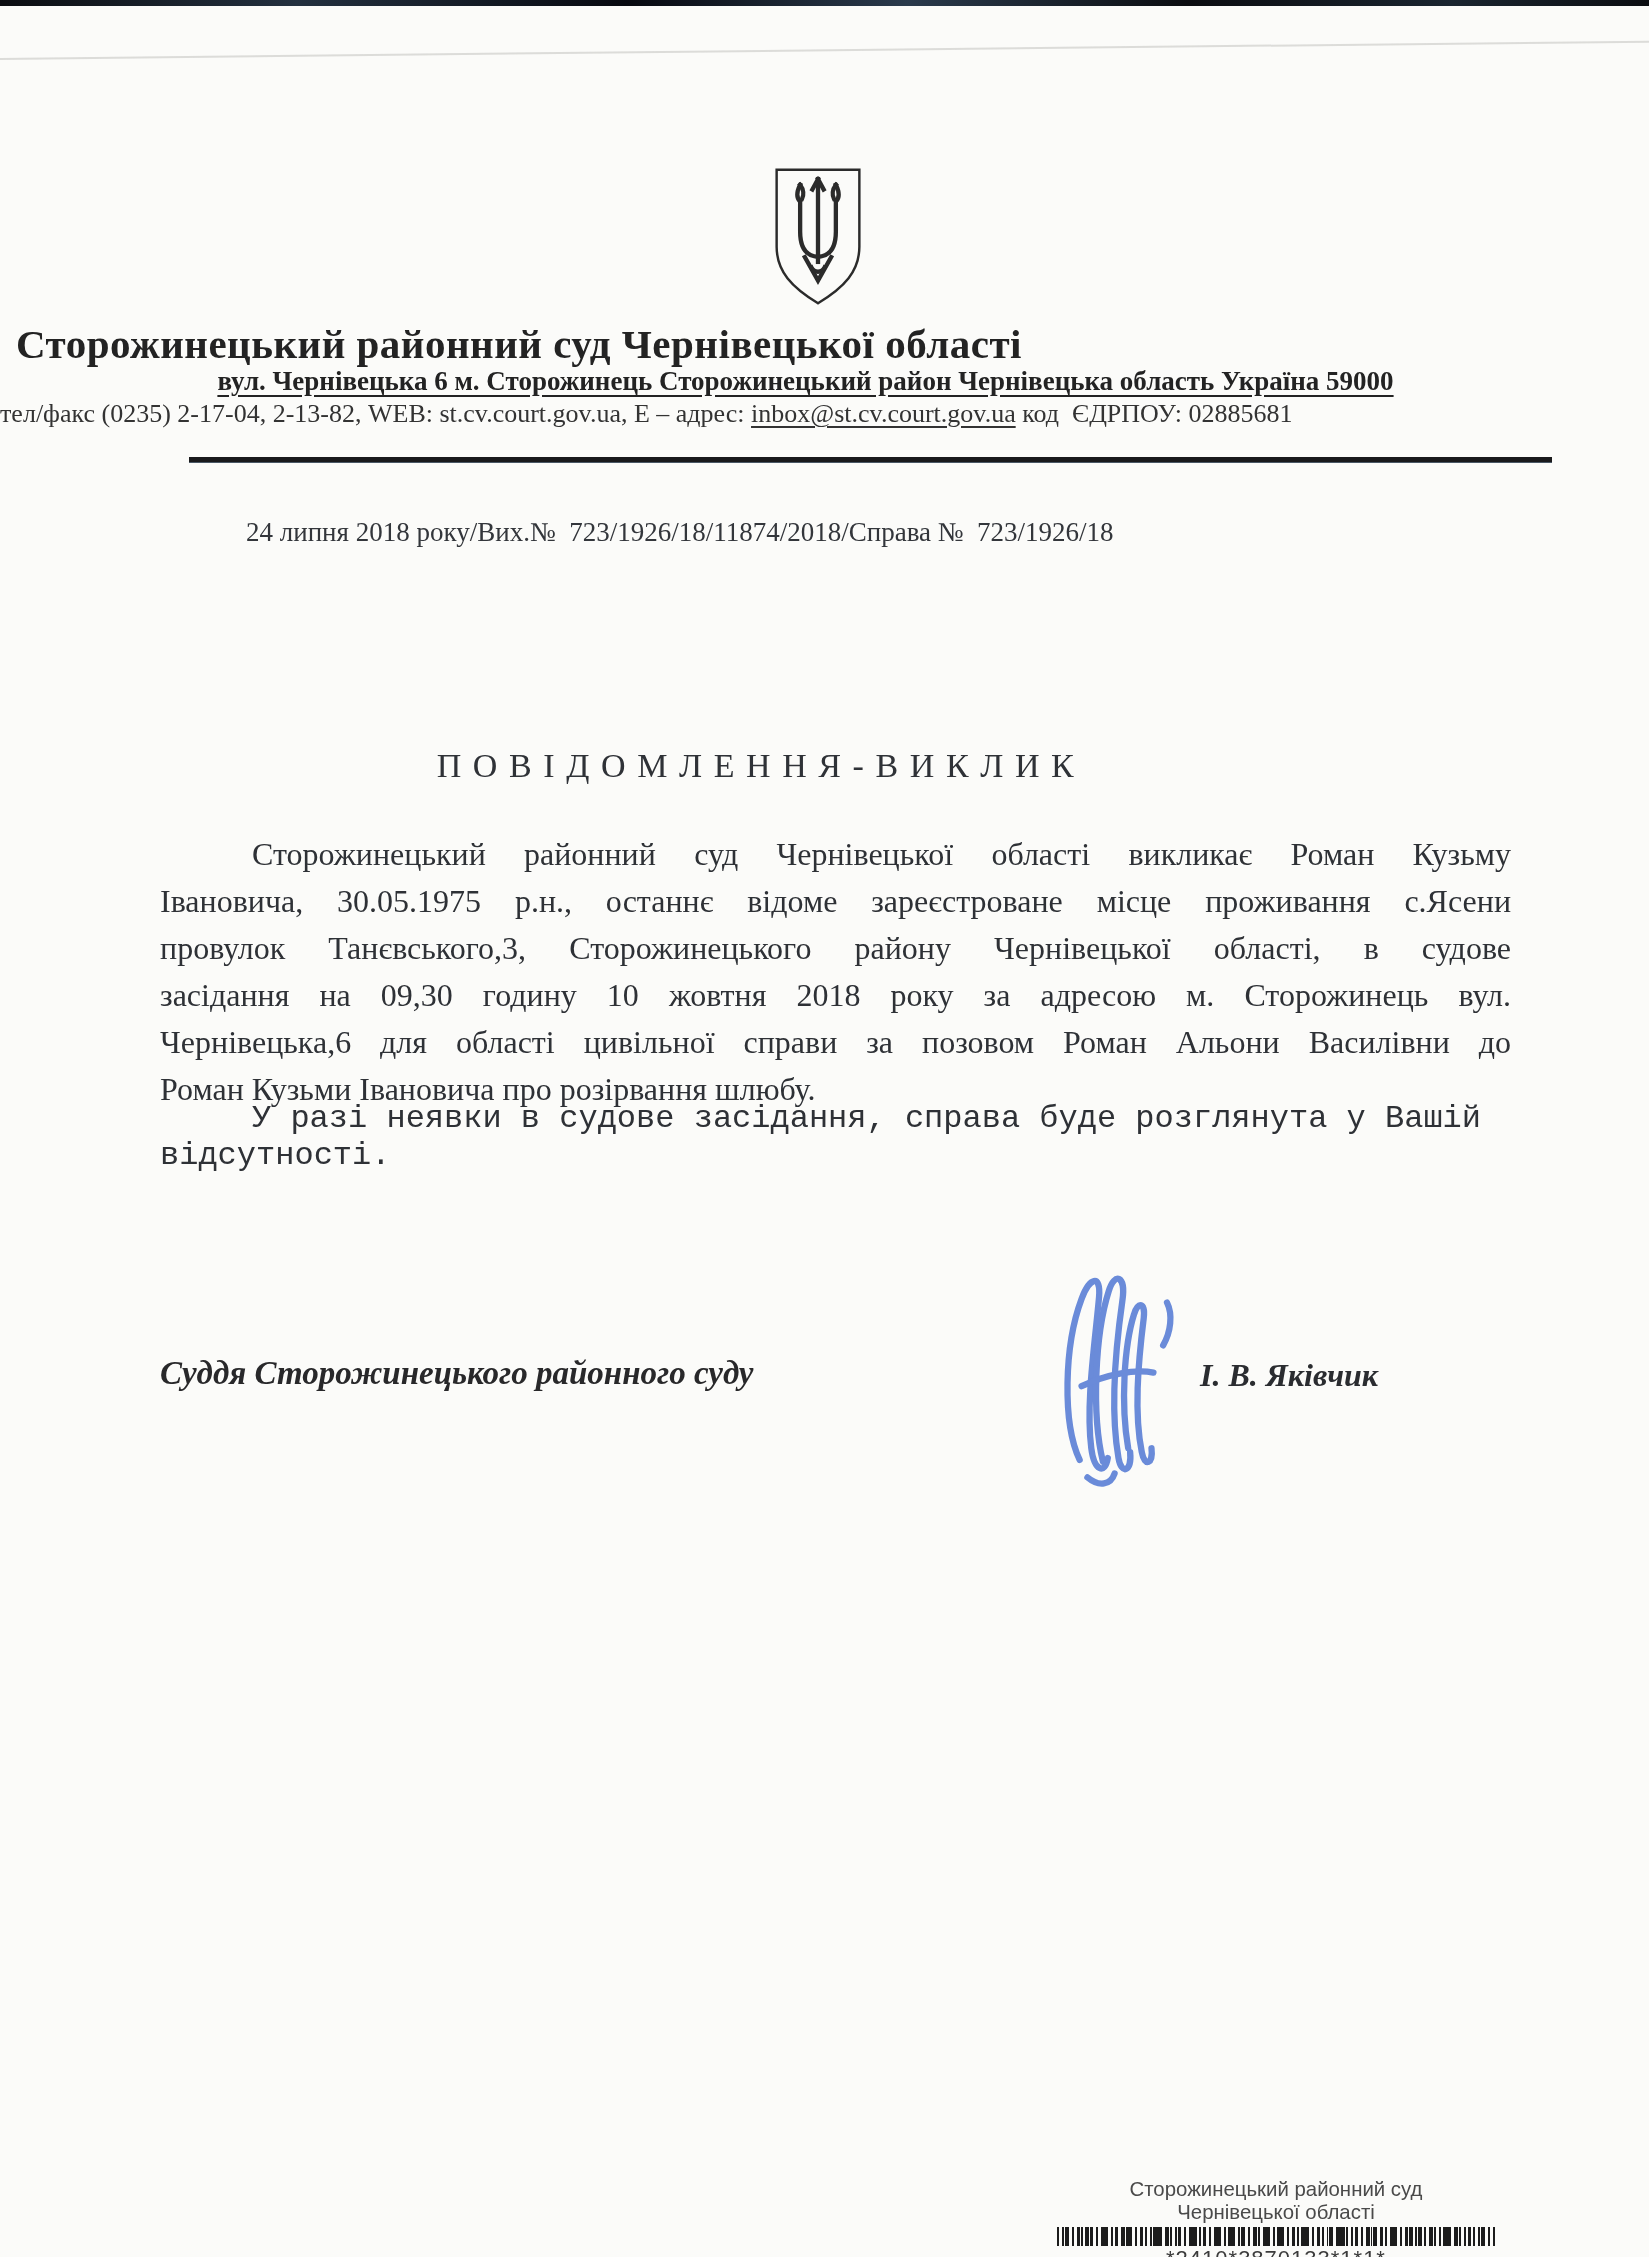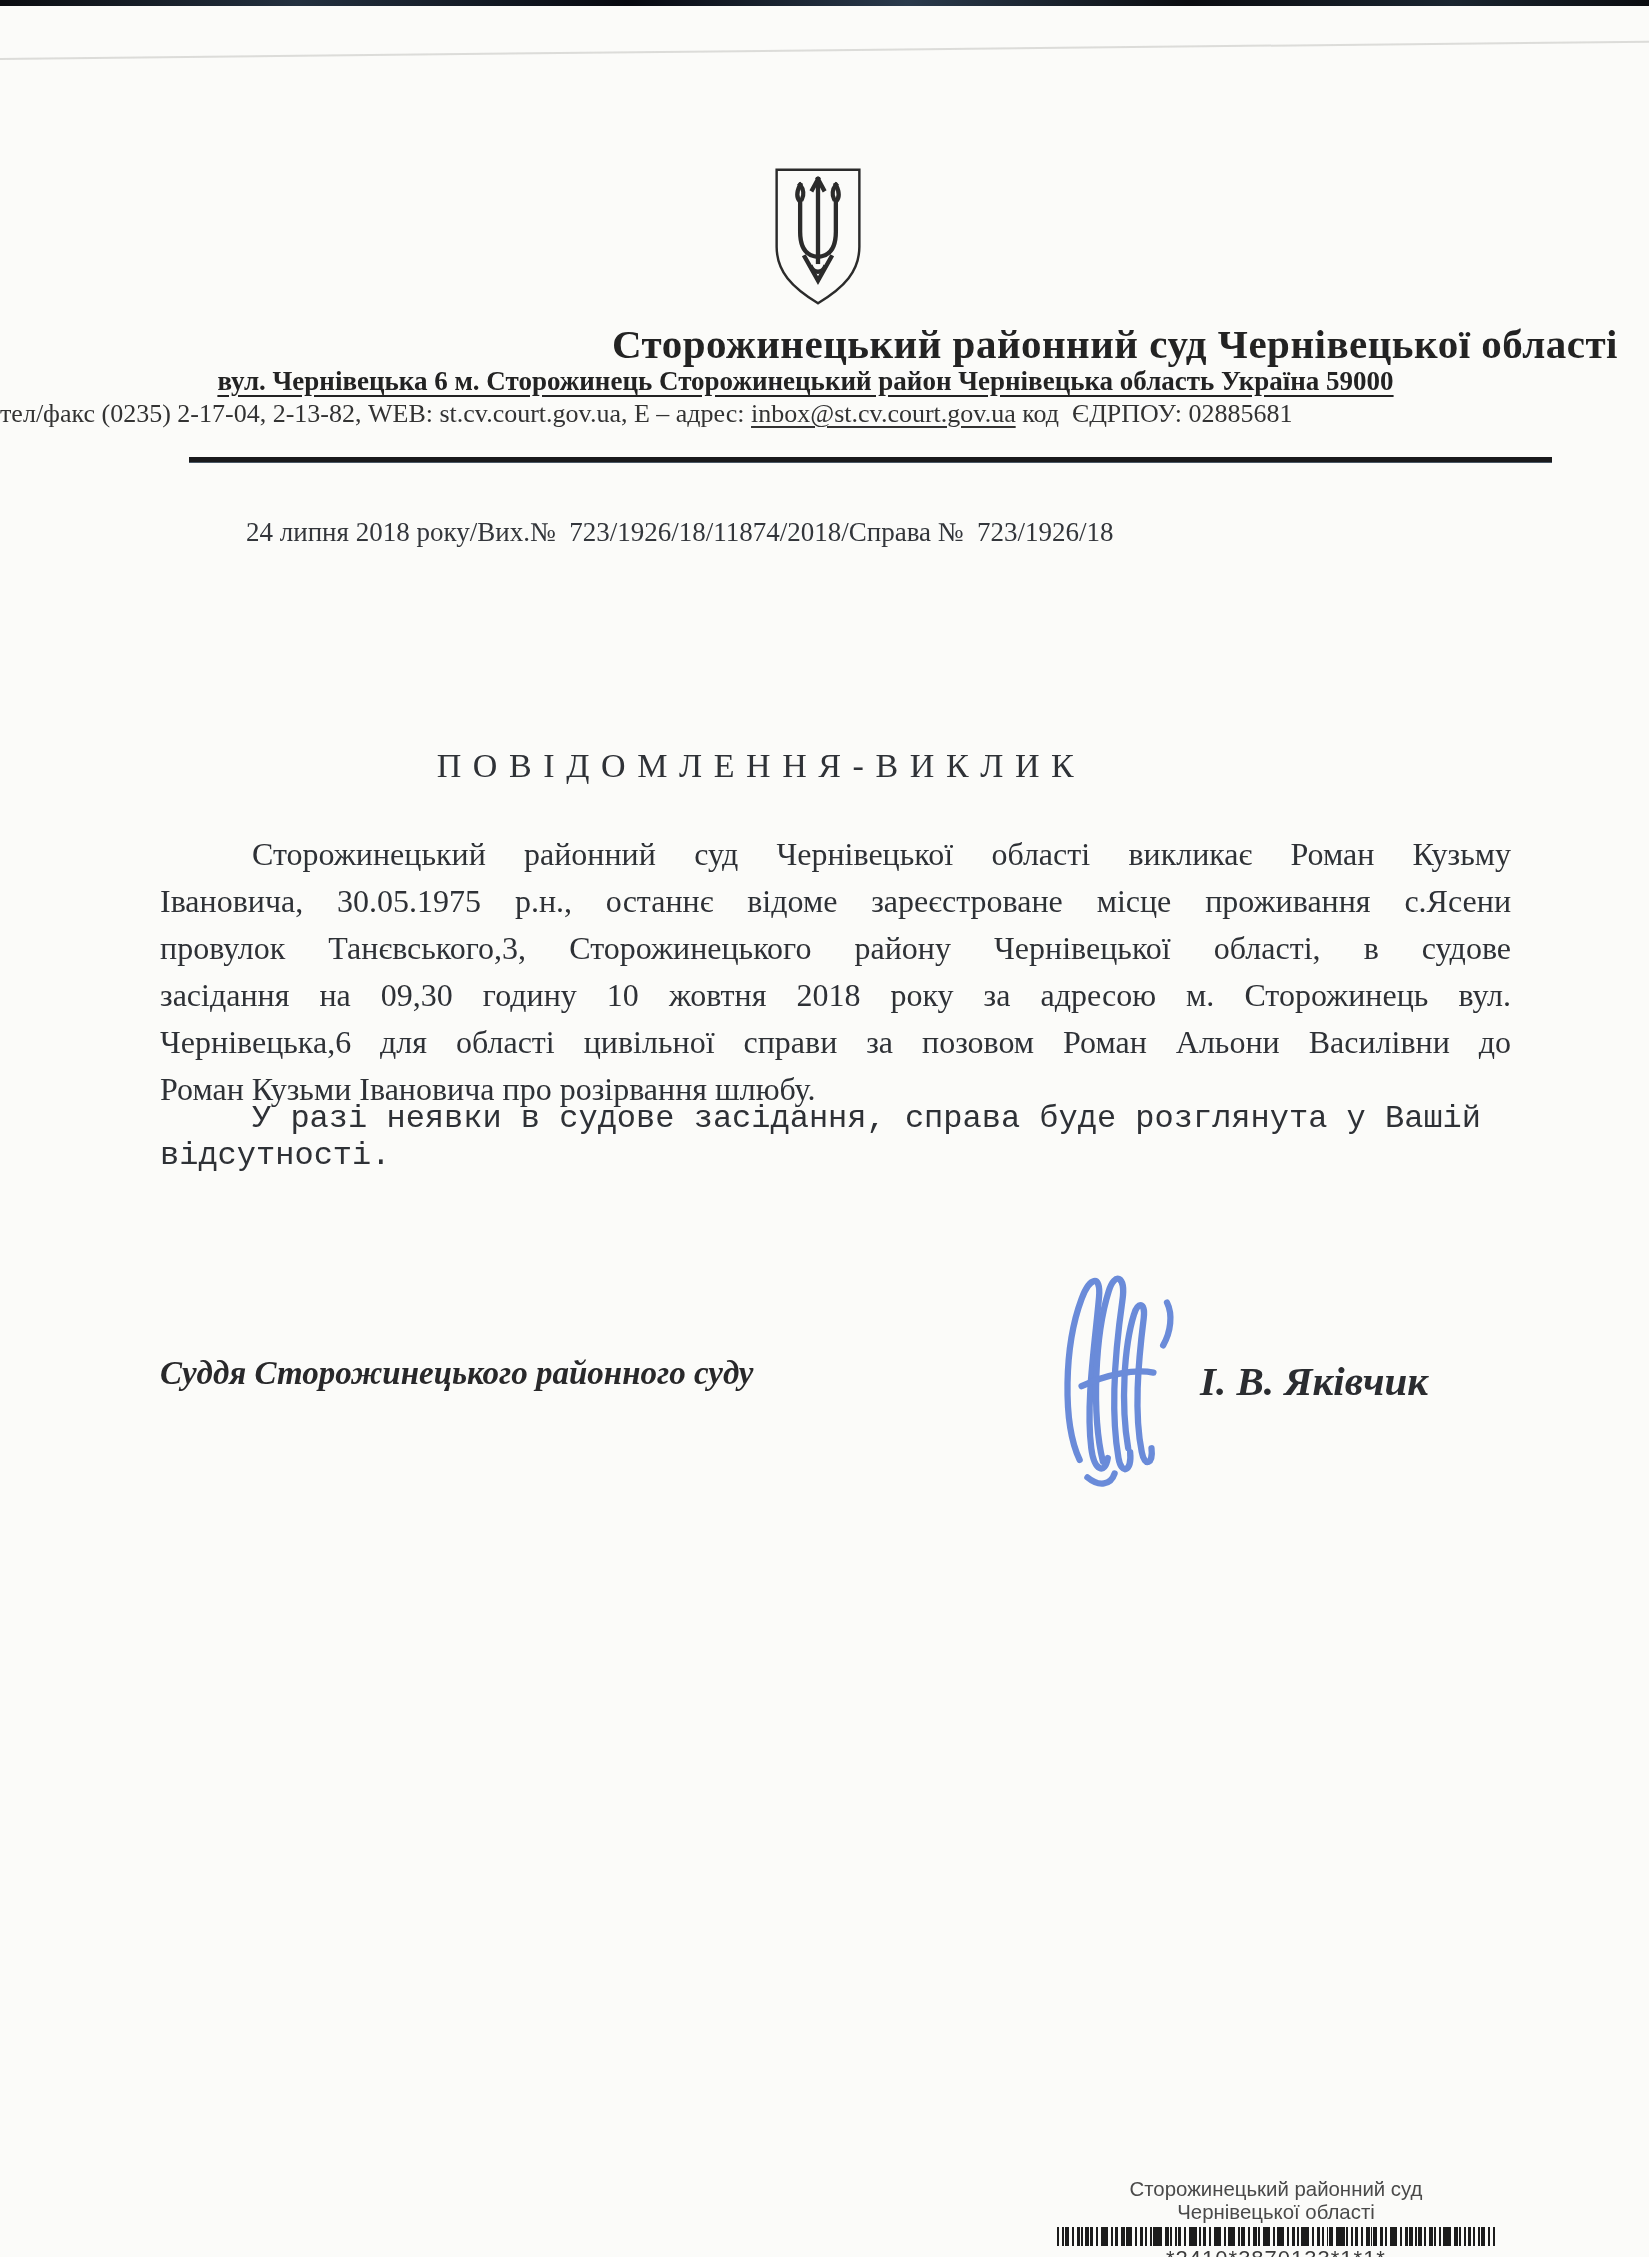--- a/index.html
+++ b/index.html
@@ -18,22 +18,22 @@
     background:linear-gradient(90deg,#0b0d11,#23303f 18%,#070910 38%,#2a3a4c 55%,#0b0d11 72%,#1a2530 88%,#0b0d11);
   }
   .fold-line{
     position:absolute;top:58px;left:-5.8px;width:1661px;height:1.9px;
     background:#cbcbc8;opacity:.65;
     transform:rotate(-0.6deg);transform-origin:left center;
   }
   
   .emblem{position:absolute;left:771px;top:163px;width:94px;height:147px;}
   .court-name{
-    position:absolute;left:7px;top:320px;width:1611px;
-    text-align:right;font-size:41px;font-weight:bold;letter-spacing:0.5px;color:#232323;
+    position:absolute;left:16px;top:320px;width:1611px;
+    text-align:left;font-size:41px;font-weight:bold;letter-spacing:0.5px;color:#232323;
   }
   .address-line{
     position:absolute;left:0;top:366px;width:1611px;
     text-align:center;font-size:27px;font-weight:bold;color:#232323;
     text-decoration:underline;text-underline-offset:4.9px;
   }
   .contact-line{
     position:absolute;left:0;top:399px;width:1630px;
     font-size:26px;color:#333;white-space:pre;
   }
@@ -60,21 +60,21 @@
     font-size:32px;text-indent:92px;color:#2e3136;font-family:Liberation Mono, monospace;
   }
   
   .judge-role{
     position:absolute;left:160px;top:1355px;
     font-size:33px;font-weight:bold;font-style:italic;color:#28282a;
   }
   .signature{position:absolute;left:1050px;top:1258px;width:136px;height:233px;}
   .judge-name{
     position:absolute;left:1200px;top:1357px;
-    font-size:41px;font-weight:bold;font-style:italic;color:#2a2c30;
+    font-size:32px;font-weight:bold;font-style:italic;color:#2a2c30;
   }
   
   .footer-block{
     position:absolute;left:982px;top:2178px;width:588px;
     font-family:"Liberation Sans", sans-serif;color:#4a4a4a;
     text-align:center;font-size:20.4px;line-height:23px;
   }
   .barcode{
     width:438px;height:19.4px;margin:2.9px auto 0;
     background-image:

